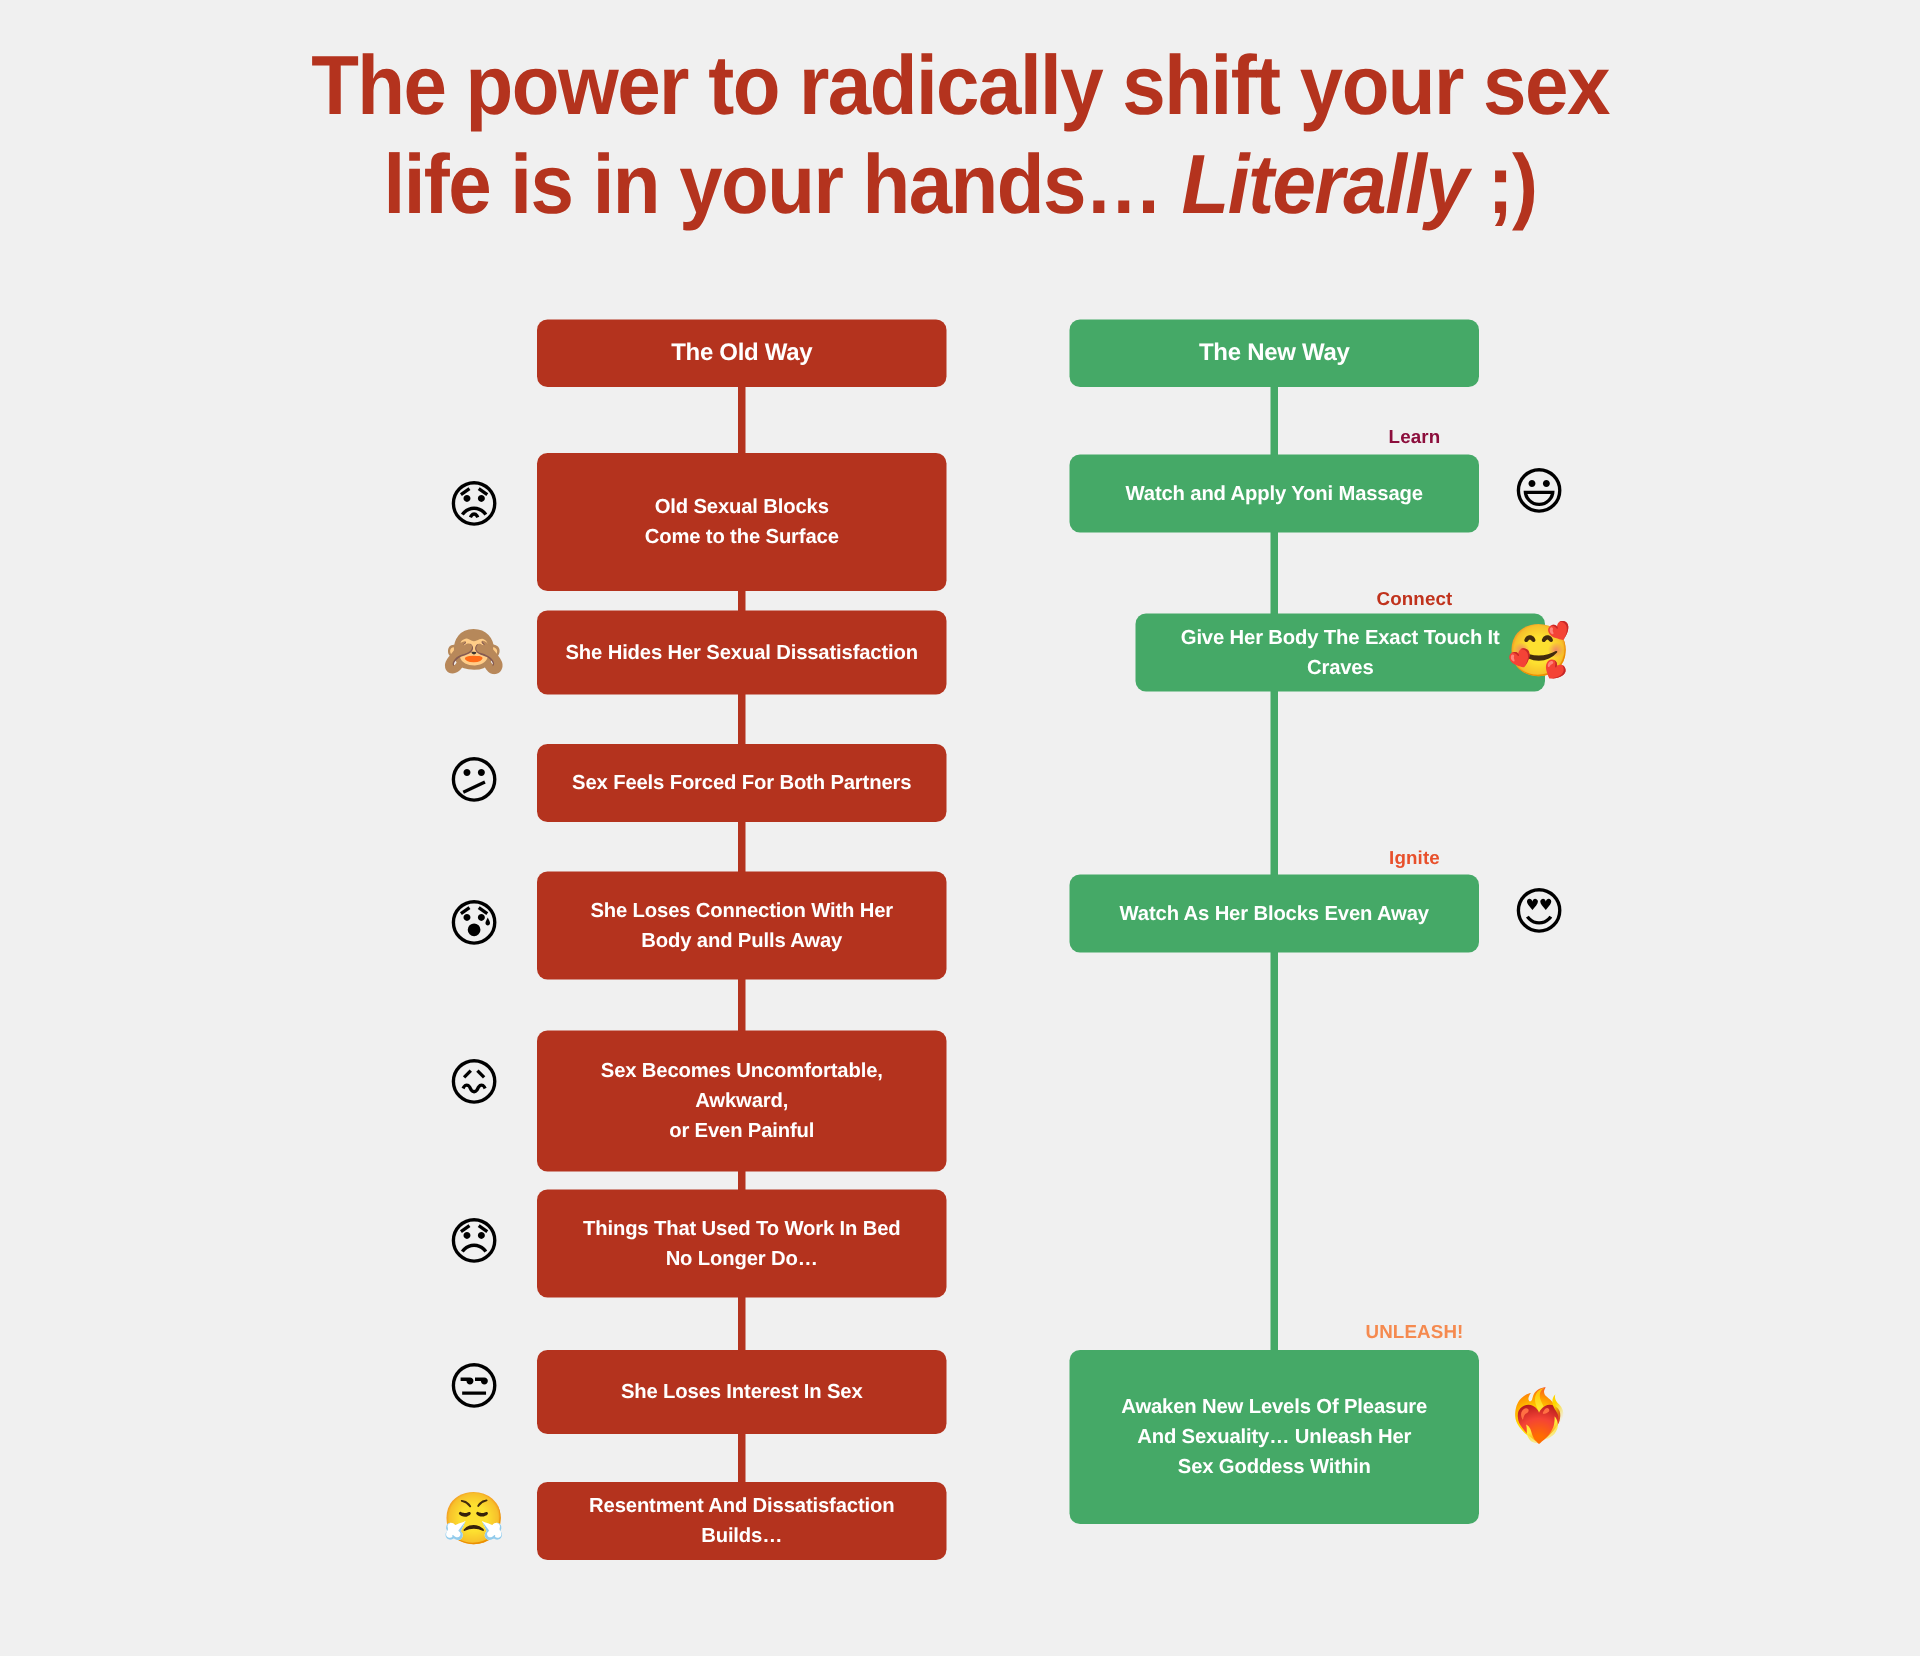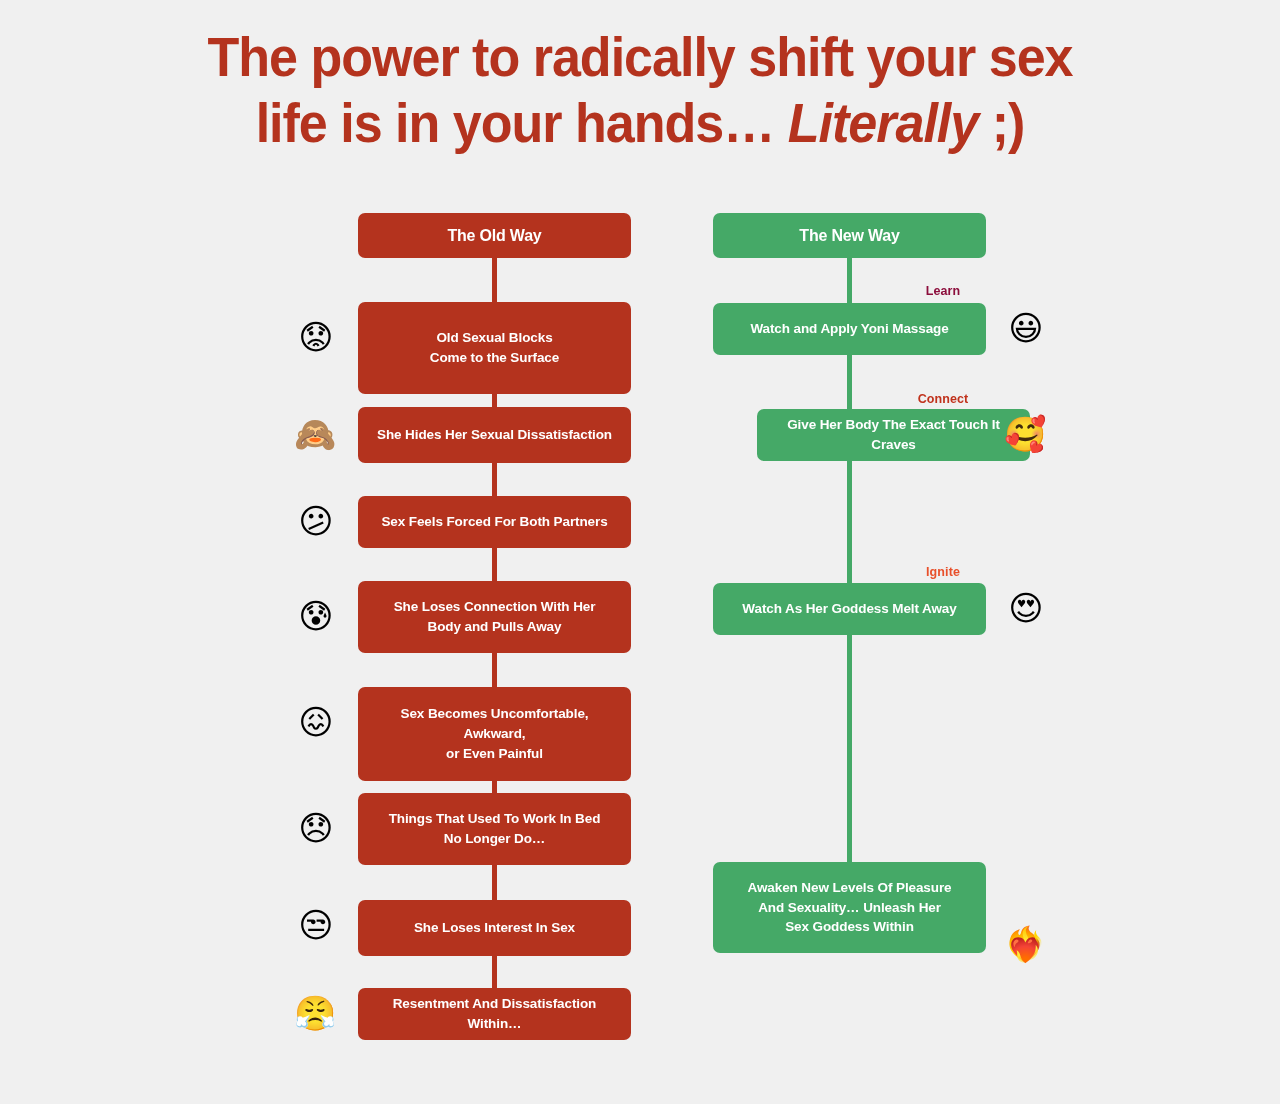--- a/index.html
+++ b/index.html
@@ -141,21 +141,21 @@
       <div class="emoji left" style="top: 705px;">😖</div>
       <div class="node old" style="top: 793px; height: 72px;">
         <span class="node-text">Things That Used To Work In Bed<br>No Longer Do…</span>
       </div>
       <div class="emoji left" style="top: 811px;">😞</div>
       <div class="node old" style="top: 900px; height: 56px;">
         <span class="node-text">She Loses Interest In Sex</span>
       </div>
       <div class="emoji left" style="top: 908px;">😒</div>
       <div class="node old" style="top: 988px; height: 52px;">
-        <span class="node-text">Resentment And Dissatisfaction Within…</span>
+        <span class="node-text">Resentment And Dissatisfaction Builds…</span>
       </div>
       <div class="emoji left" style="top: 996px;">😤</div>
     </div>
 </div>
 
 <div class="column" id="col-new">
   <div class="spine new" id="spine-new" style="top: 258px; height: 687px;"></div>
   <div class="node new header" id="new-header" style="top: 213px; height: 45px;">
     <span class="node-text">The New Way</span>
   </div>
@@ -165,22 +165,22 @@
         <span class="node-text">Watch and Apply Yoni Massage</span>
       </div>
       <div class="emoji right" style="top: 311px;">😃</div>
       <div class="stage-label" style="top: 392px; left: 150px; width: 160px; color: rgb(192, 50, 28);">Connect</div>
       <div class="node new" style="top: 409px; height: 52px; margin-left: 44px;">
         <span class="node-text">Give Her Body The Exact Touch It Craves</span>
       </div>
       <div class="emoji right" style="top: 417px;">🥰</div>
       <div class="stage-label" style="top: 565px; left: 150px; width: 160px; color: rgb(232, 80, 43);">Ignite</div>
       <div class="node new" style="top: 583px; height: 52px;">
-        <span class="node-text">Watch As Her Goddess Melt Away</span>
+        <span class="node-text">Watch As Her Blocks Even Away</span>
       </div>
       <div class="emoji right" style="top: 591px;">😍</div>
       <div class="stage-label" style="top: 881px; left: 150px; width: 160px; color: rgb(245, 138, 79);">UNLEASH!</div>
-      <div class="node new" style="top: 862px; height: 91px;">
+      <div class="node new" style="top: 900px; height: 116px;">
         <span class="node-text">Awaken New Levels Of Pleasure<br>And Sexuality… Unleash Her<br>Sex Goddess Within</span>
       </div>
       <div class="emoji right" style="top: 927px;">❤️‍🔥</div>
     </div>
 </div>
 
 </body></html>

